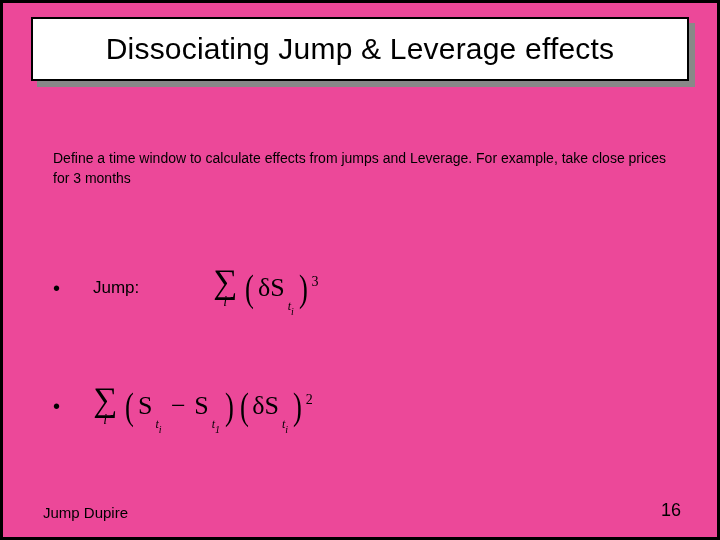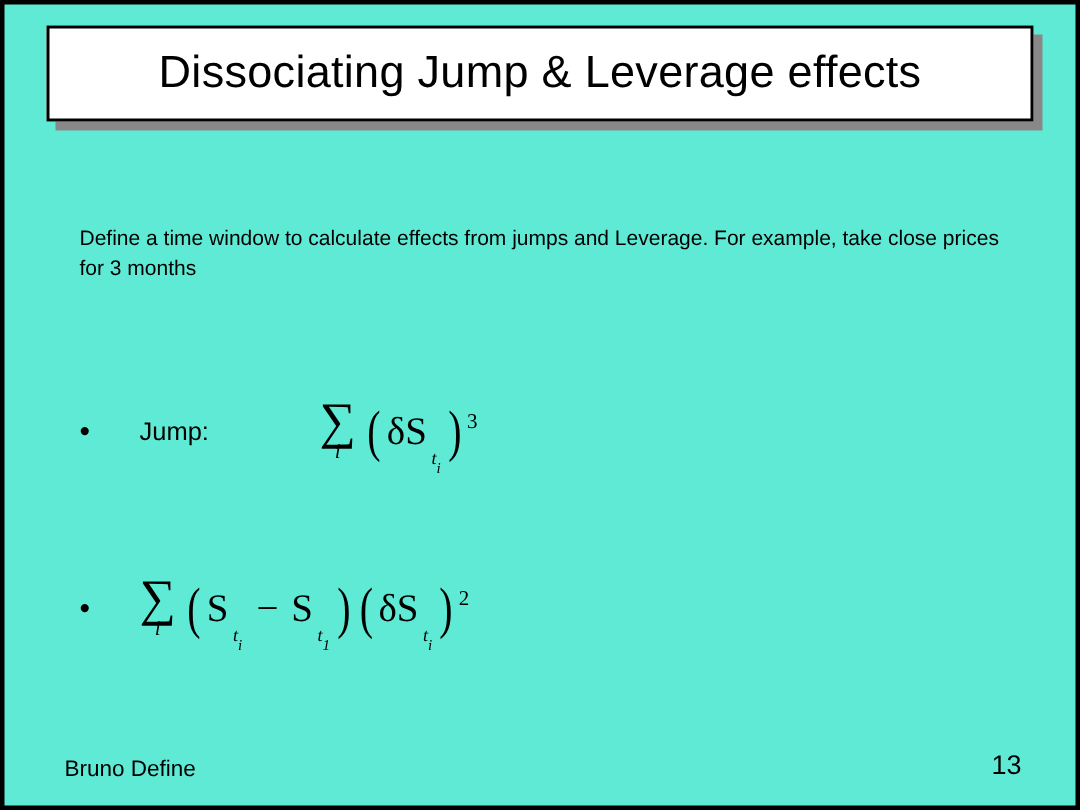--- a/index.html
+++ b/index.html
@@ -10,21 +10,21 @@
     background: #fff;
     font-family: Arial, Helvetica, sans-serif;
     color: #000;
   }
   .slide {
     position: relative;
     box-sizing: border-box;
     width: 720px;
     height: 540px;
     border: 3px solid #000;
-    background: #5eead4;
+    background: #ec4899;
   }
   .title-wrap {
     position: absolute;
     left: 28px;
     top: 14px;
     width: 664px;
     height: 70px;
   }
   .title-shadow {
     position: absolute;
@@ -194,16 +194,16 @@
         <span class="ital">S</span><span class="sub">t<span class="subsub">1</span></span>
         <span class="paren">)</span>
         <span class="paren">(</span>
         <span class="ital">δS</span><span class="sub">t<span class="subsub">i</span></span>
         <span class="paren">)</span><span class="sup">2</span>
       </div>
     </div>
 
   </div>
 
-  <div class="footer-left">Bruno Define</div>
-  <div class="footer-right">13</div>
+  <div class="footer-left">Jump Dupire</div>
+  <div class="footer-right">16</div>
 
 </div>
 
 </body></html>

